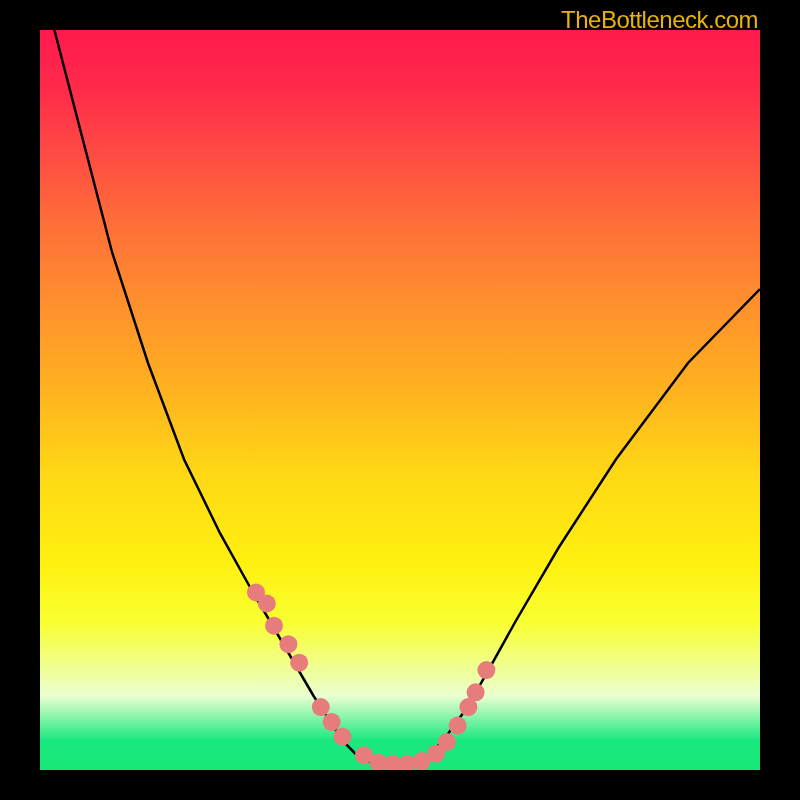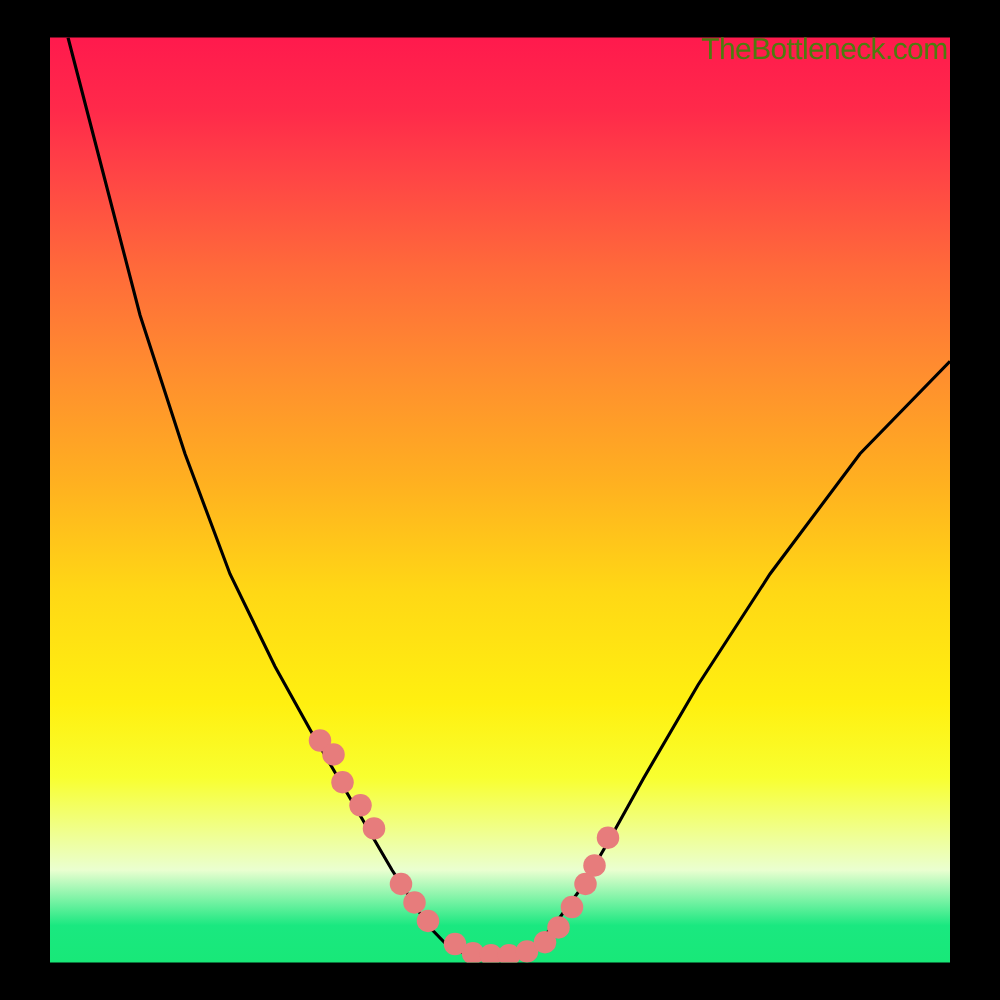--- a/index.html
+++ b/index.html
@@ -34,26 +34,25 @@
       #fff010 72%,
       #f8ff30 80%,
       #eaffd0 90%,
       #1ae880 96%,
       #18e878 100%);
   }
   .attribution {
     position: absolute;
     top: 6px;
     right: 42px;
-    color: #4d7c0f;
+    color: #eab308;
     font-size: 24px;
     font-weight: 500;
     letter-spacing: -0.5px;
     z-index: 10;
-    margin-top: 20px;
   }
   svg.curves {
     position: absolute;
     left: 40px;
     top: 30px;
     width: 720px;
     height: 740px;
     z-index: 5;
   }
 </style>

